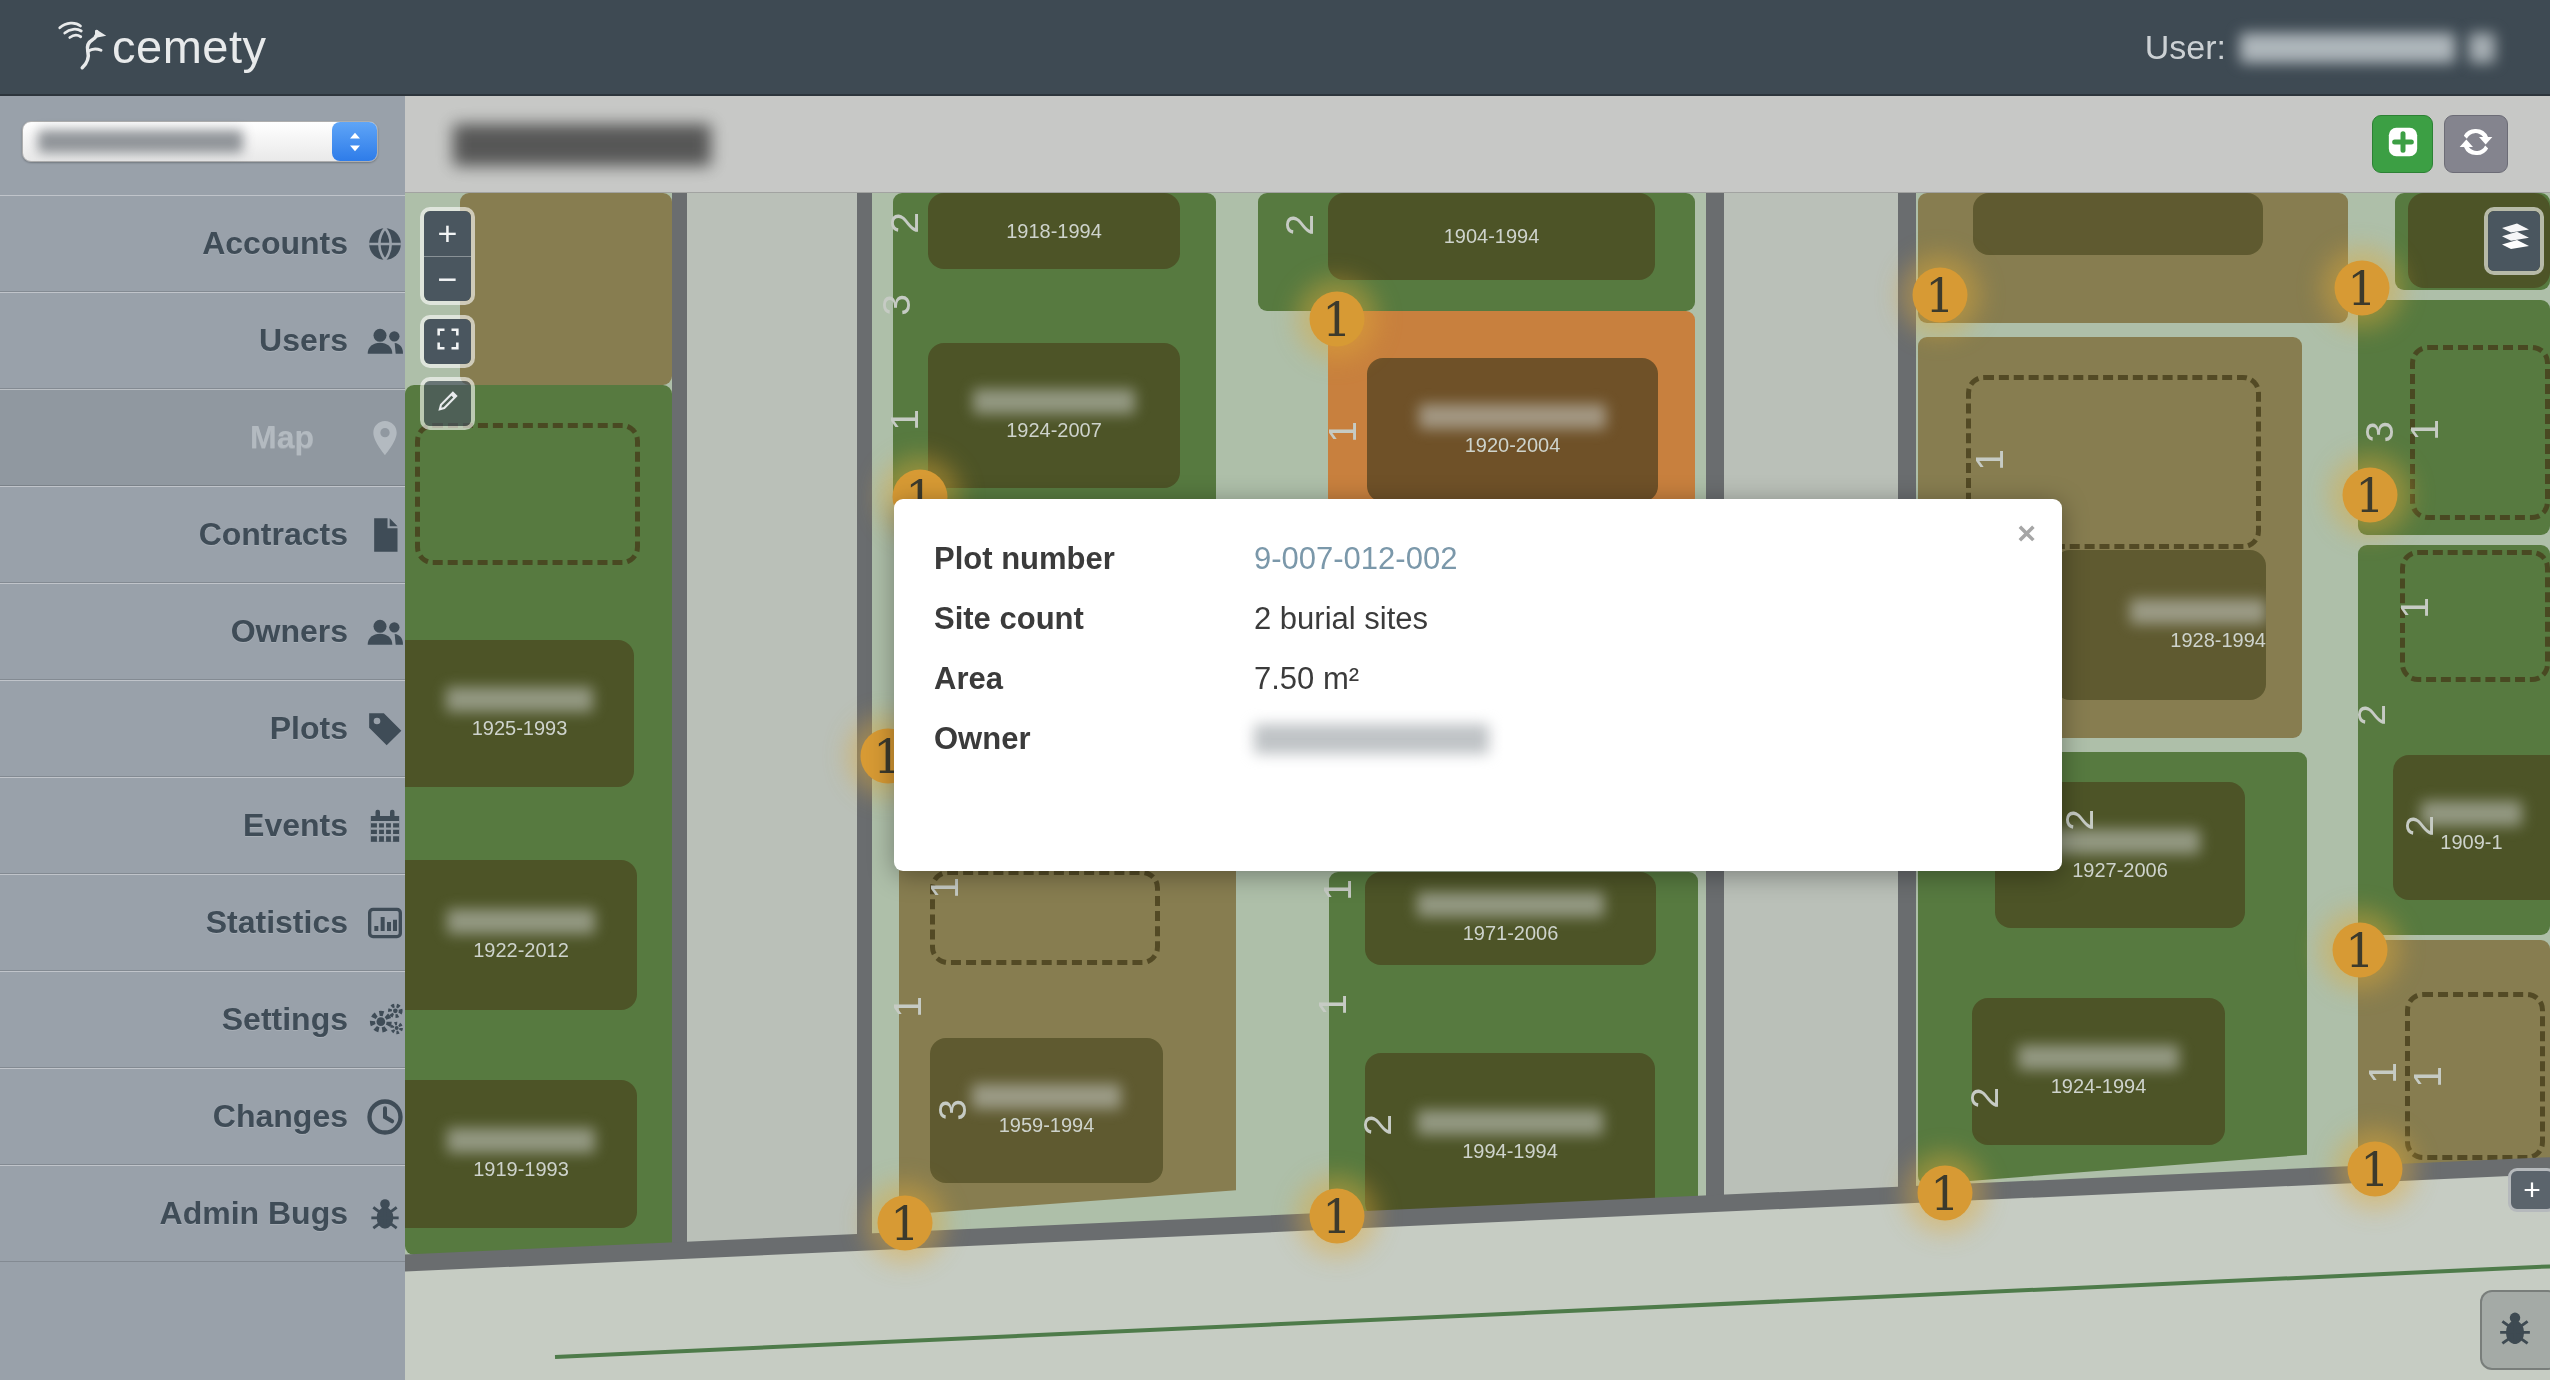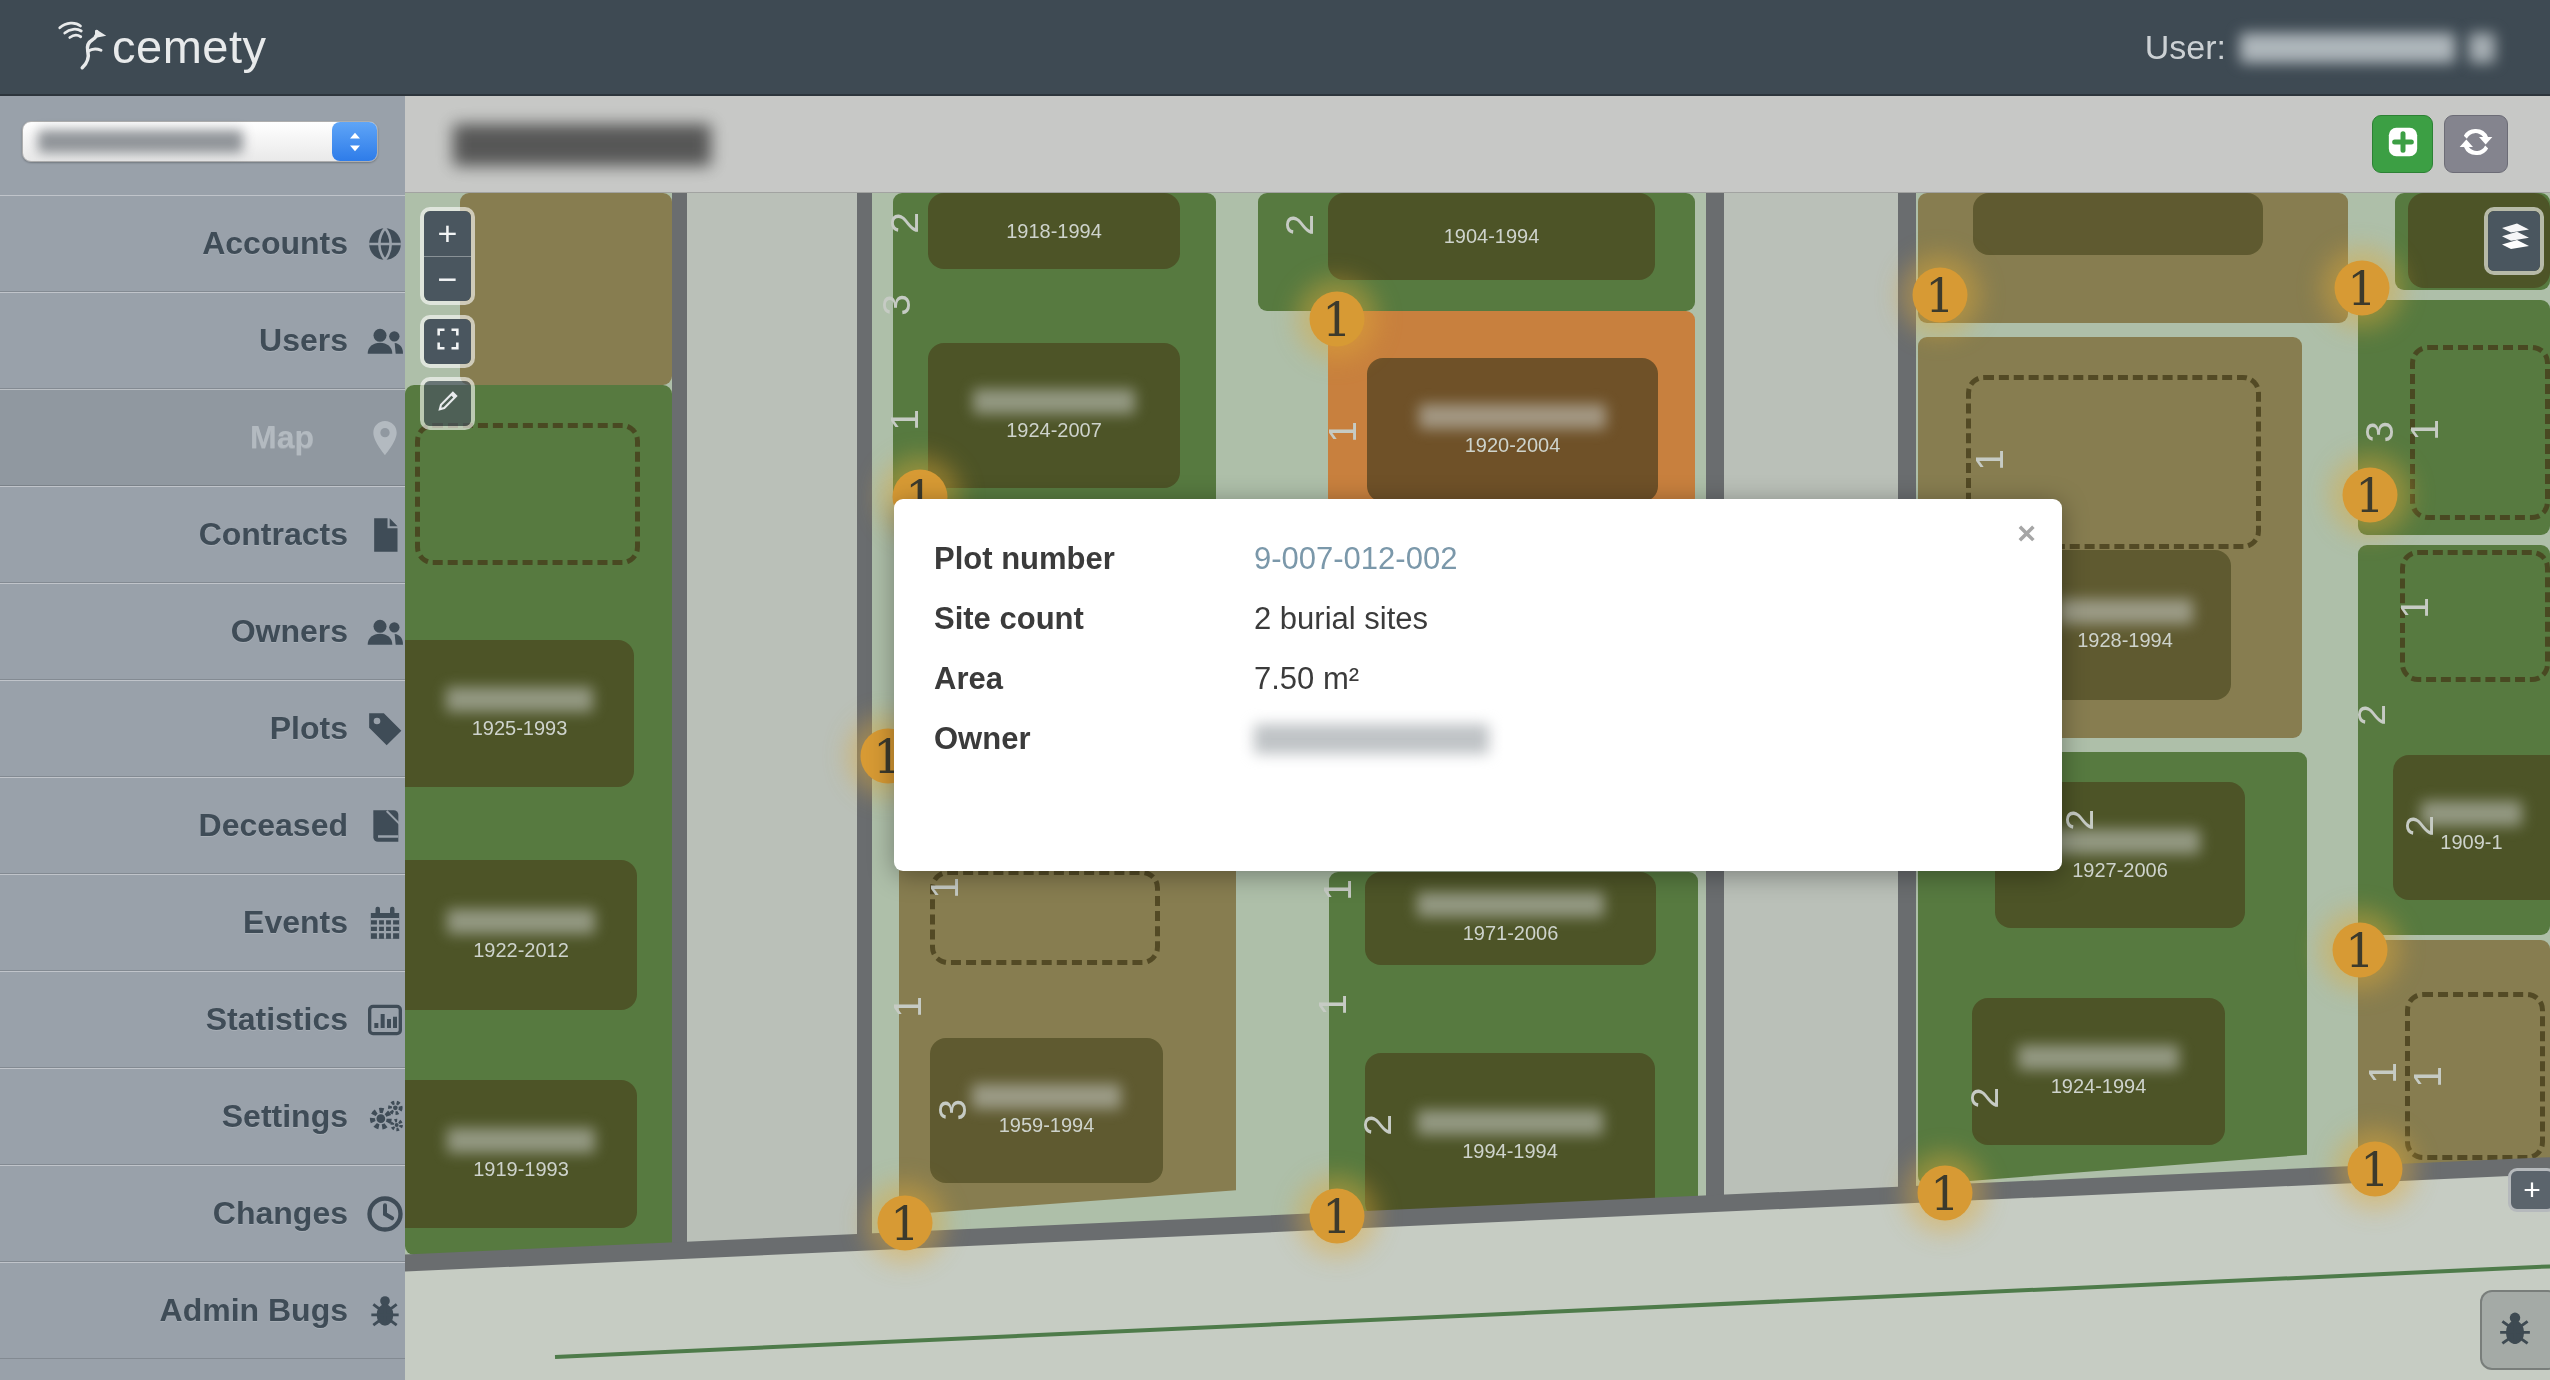--- a/index.html
+++ b/index.html
@@ -211,30 +211,20 @@
       </div>
       <div class="side-item">
         <div class="side-label">Plots</div>
         <div class="side-icon">
           <svg viewBox="0 0 24 24" fill="currentColor">
             <path fill-rule="evenodd" d="M2.5 11.3V2.5h8.8L21.8 13 13 21.8zM7.2 5.2a2 2 0 1 0 0 4 2 2 0 0 0 0-4z"></path>
           </svg>
         </div>
       </div>
       <div class="side-item">
-        <div class="side-label">Deceased</div>
-        <div class="side-icon">
-          <svg viewBox="0 0 24 24" fill="currentColor">
-            <path d="M5 2.5h12.2A2.8 2.8 0 0 1 20 5.3v16.2H7.8A2.8 2.8 0 0 1 5 18.7z"></path>
-            <path d="M7.8 18.3H20" stroke="#99a1aa" stroke-width="1.5" fill="none"></path>
-            <path d="M13 3l8 8" stroke="#99a1aa" stroke-width="1.2" fill="none"></path>
-          </svg>
-        </div>
-      </div>
-      <div class="side-item">
         <div class="side-label">Events</div>
         <div class="side-icon">
           <svg viewBox="0 0 24 24" fill="currentColor">
             <path d="M3.5 6h17v15.5h-17z"></path>
             <rect x="6.3" y="2.3" width="2.7" height="4.6" rx="1.2"></rect>
             <rect x="15" y="2.3" width="2.7" height="4.6" rx="1.2"></rect>
             <path d="M3.5 9.7h17M7.8 9.7v11.8M12 9.7v11.8M16.2 9.7v11.8M3.5 13.6h17M3.5 17.5h17" stroke="#99a1aa" stroke-width="1.3" fill="none"></path>
           </svg>
         </div>
       </div>
@@ -361,21 +351,21 @@
       </div>
       <div class="site on-green" style="left: 960px; top: 860px; width: 290px; height: 166px;">
         <div class="nameblur"></div>
         <div class="date">1994-1994</div>
       </div>
       <div class="site on-khaki" style="left: 525px; top: 845px; width: 233px; height: 145px;">
         <div class="nameblur"></div>
         <div class="date">1959-1994</div>
       </div>
       <div class="site on-khaki" style="left: 1568px; top: 0px; width: 290px; height: 62px;"></div>
-      <div class="site on-khaki" style="left: 1614px; top: 357px; width: 212px; height: 150px;">
+      <div class="site on-khaki" style="left: 1649px; top: 357px; width: 212px; height: 150px; align-items: flex-end;">
         <div class="nameblur"></div>
         <div class="date">1928-1994</div>
       </div>
       <div class="site on-green" style="left: 1590px; top: 589px; width: 250px; height: 146px;">
         <div class="nameblur"></div>
         <div class="date">1927-2006</div>
       </div>
       <div class="site on-green" style="left: 1567px; top: 805px; width: 253px; height: 147px;">
         <div class="nameblur"></div>
         <div class="date">1924-1994</div>

